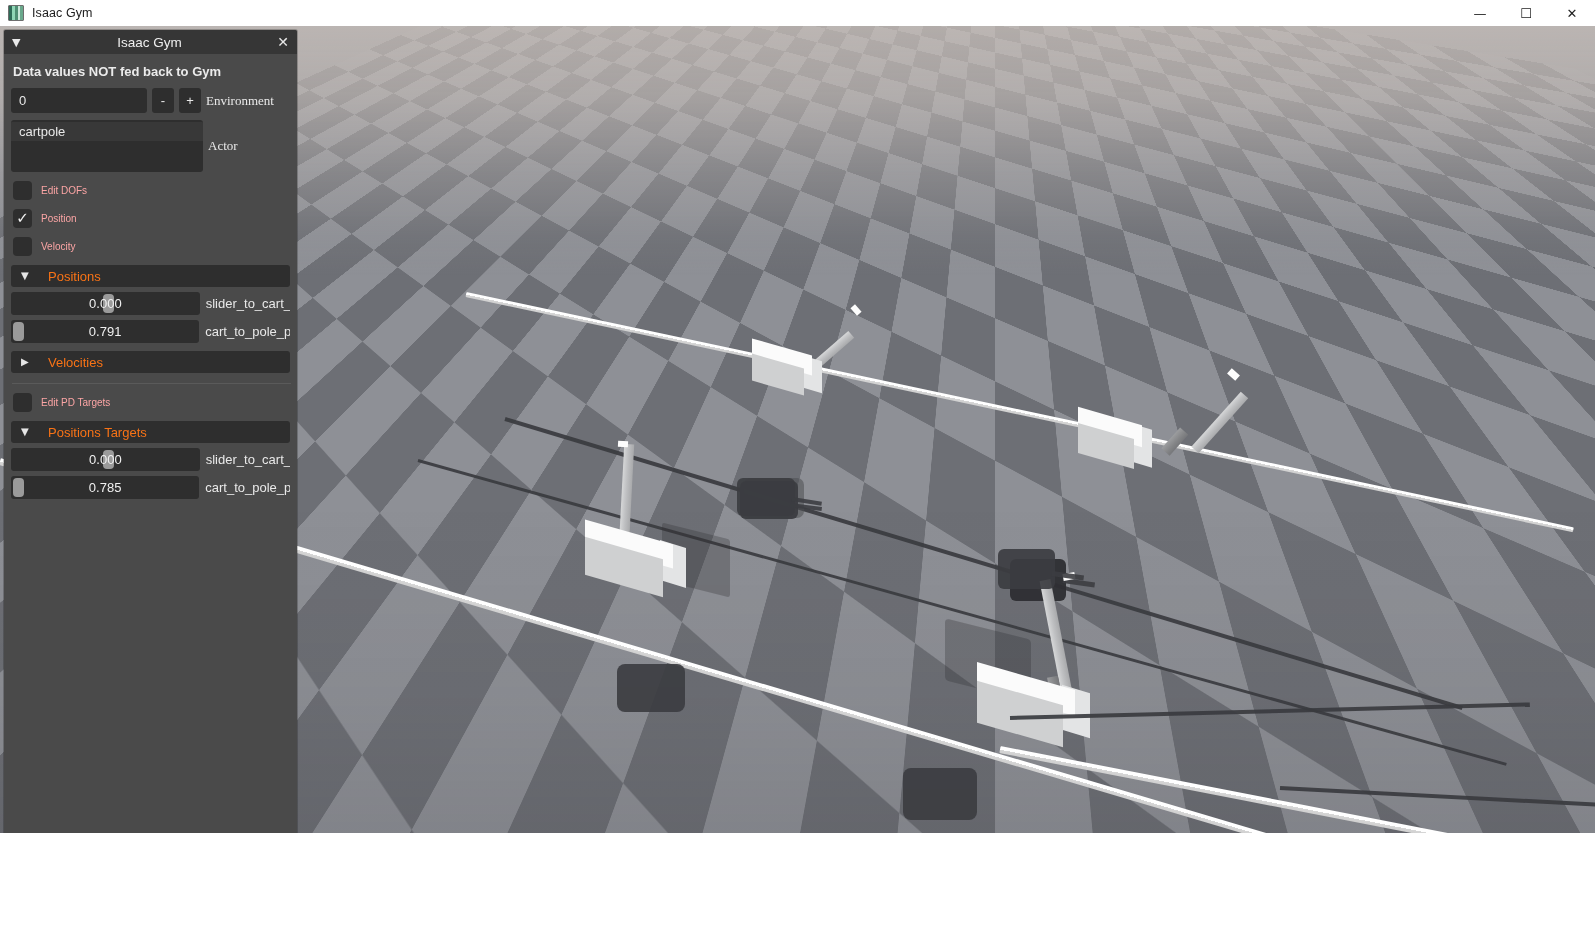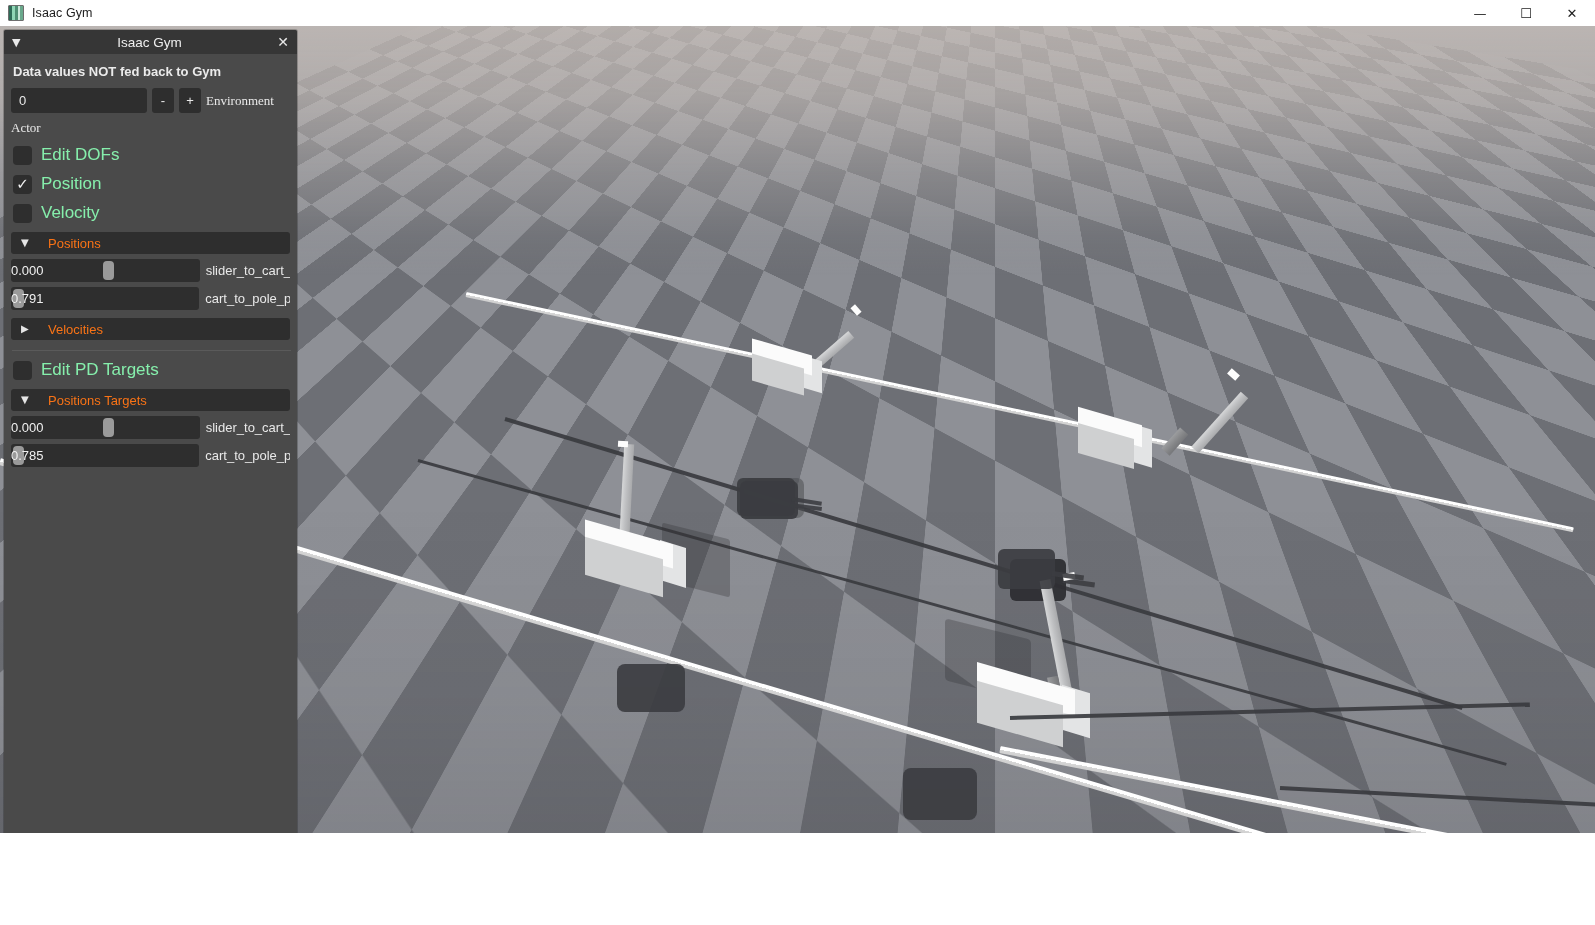--- a/index.html
+++ b/index.html
@@ -306,21 +306,21 @@
     background: #2e2e2e;
     display: flex; align-items: center; justify-content: center;
     flex: 0 0 auto;
   }
   .checkbox .tick {
     color: #f2f2f2;
     font-size: 15px; line-height: 1;
     font-family: "DejaVu Sans", sans-serif;
     font-weight: bold;
   }
-  .check-label { font-size: 17px; color: #86efac; white-space: nowrap; }
+  .check-label { font-size: 10px; color: #fca5a5; white-space: nowrap; }
 
   .section {
     margin-top: 9px;
     background: #2e2e2e;
     border-radius: 3px;
     height: 22px;
     display: flex;
     align-items: center;
     padding-left: 10px;
     gap: 16px;
@@ -341,21 +341,21 @@
     margin-top: 5px;
   }
   .slider {
     position: relative;
     width: 191px;
     height: 23px;
     background: #2e2e2e;
     border-radius: 3px;
     display: flex;
     align-items: center;
-    justify-content: flex-start;
+    justify-content: center;
   }
   .slider .grab {
     position: absolute;
     top: 2px;
     width: 11px;
     height: 19px;
     border-radius: 4px;
     background: #9a9a9a;
   }
   .slider .sval {
@@ -501,20 +501,23 @@
 
 
       <div class="row">
         <div class="numfield">0</div>
         <div class="sqbtn">-</div>
         <div class="sqbtn">+</div>
         <div class="rowlabel">Environment</div>
       </div>
 
       <div class="row">
+        <div class="listbox">
+          <div class="listitem">cartpole</div>
+        </div>
         <div class="rowlabel">Actor</div>
       </div>
 
       <div class="check-row">
         <div class="checkbox"></div>
         <div class="check-label">Edit DOFs</div>
       </div>
 
       <div class="check-row">
         <div class="checkbox">

